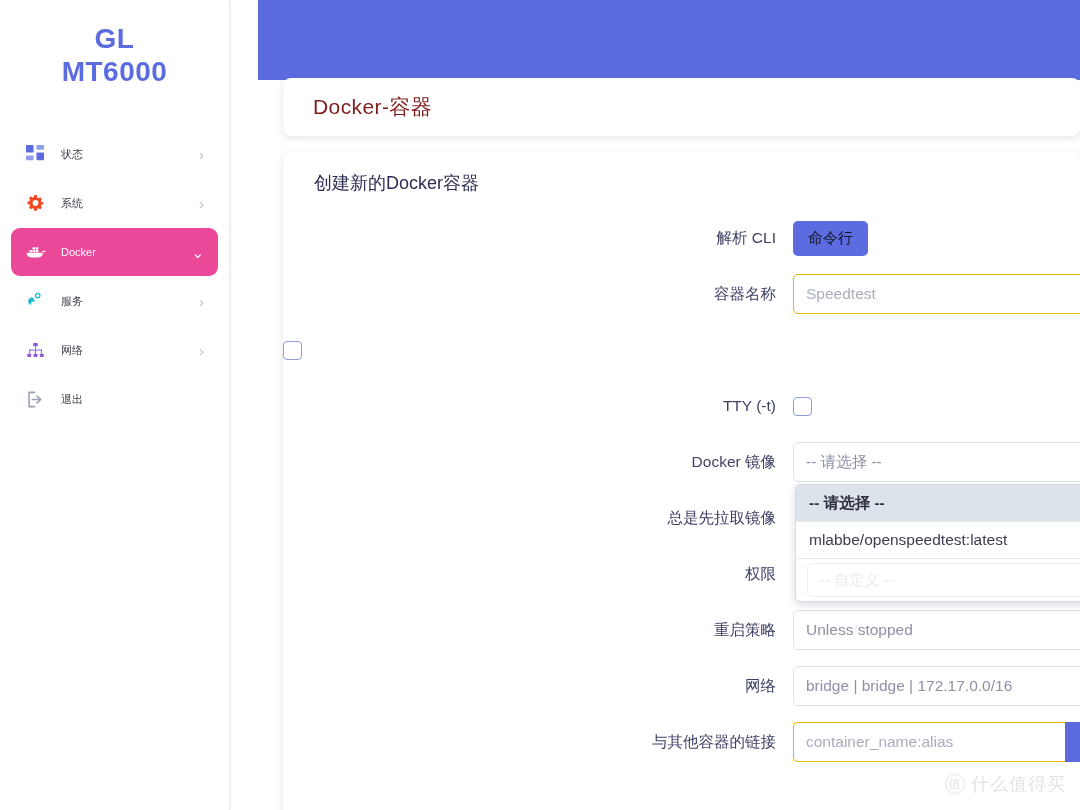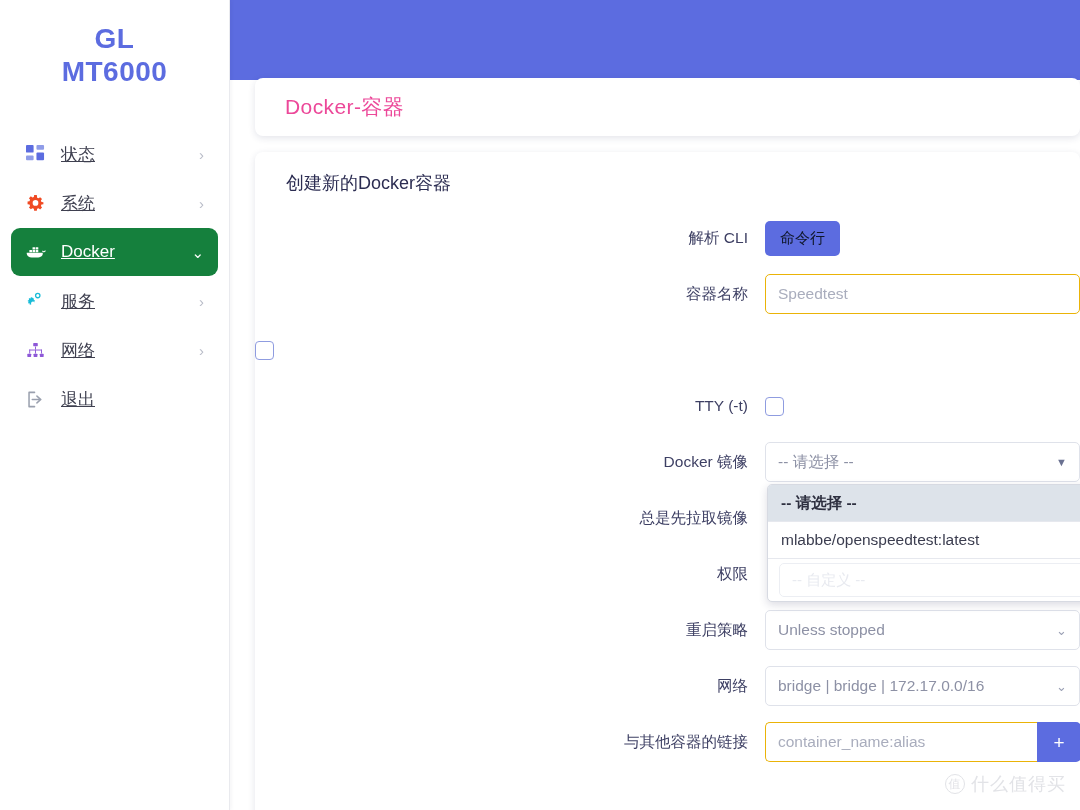--- a/index.html
+++ b/index.html
@@ -2,21 +2,21 @@
 <html><head>
 <meta charset="utf-8">
 <style>
   * { box-sizing: border-box; margin: 0; padding: 0; }
   html, body {
     width: 1080px; height: 810px;
     font-family: "Liberation Sans", "DejaVu Sans", sans-serif;
     background: #ffffff;
     overflow: hidden;
   }
-  #app { position: relative; width: 1080px; height: 570px; display: flex; }
+  #app { position: relative; width: 1080px; height: 570px; display: flex; gap: 28px; }
 
   
   .sidebar {
     width: 230px; height: 810px;
     background: #ffffff;
     border-right: 1px solid #e9eaee;
     box-shadow: 1px 0 4px rgba(30,30,60,0.06);
     flex: 0 0 230px;
     position: relative; z-index: 5;
   }
@@ -41,31 +41,30 @@
     cursor: pointer;
     color: #4a4a5a;
   }
   .nav-item .ico {
     width: 24px; height: 24px;
     display: flex; align-items: center; justify-content: center;
     flex: 0 0 24px;
     margin-right: 14px;
   }
   .nav-item .lbl {
-    font-size: 17px;
+    font-size: 11px;
     color: #3f4050;
     flex: 1 1 auto;
     white-space: nowrap;
-    text-decoration: underline;
   }
   .nav-item .chev {
     color: #b9bcc8; font-size: 15px; line-height: 1;
     flex: 0 0 auto;
   }
-  .nav-item.active { background: #15803d; }
+  .nav-item.active { background: #ec4899; }
   .nav-item.active .lbl { color: #ffffff; }
   .nav-item.active .chev { color: #ffffff; }
 
   
   .main {
     flex: 1 1 auto;
     position: relative;
     background: #ffffff;
     height: 810px;
   }
@@ -76,21 +75,21 @@
   .card {
     position: absolute;
     left: 25px; right: 0;
     background: #ffffff;
     border-radius: 8px;
     box-shadow: 0 2px 7px rgba(40,45,90,0.13);
   }
   .card-title { top: 78px; height: 58px; }
   .card-title .t {
     position: absolute; left: 30px; top: 15px;
-    font-size: 21px; color: #ec4899; letter-spacing: .4px;
+    font-size: 21px; color: #7f1d1d; letter-spacing: .4px;
   }
   .card-form {
     top: 152px; bottom: -40px;
     border-radius: 8px 8px 0 0;
   }
   .form-head {
     position: absolute; left: 31px; top: 19px;
     font-size: 18px; font-weight: normal; color: #2c2d52;
   }
 

